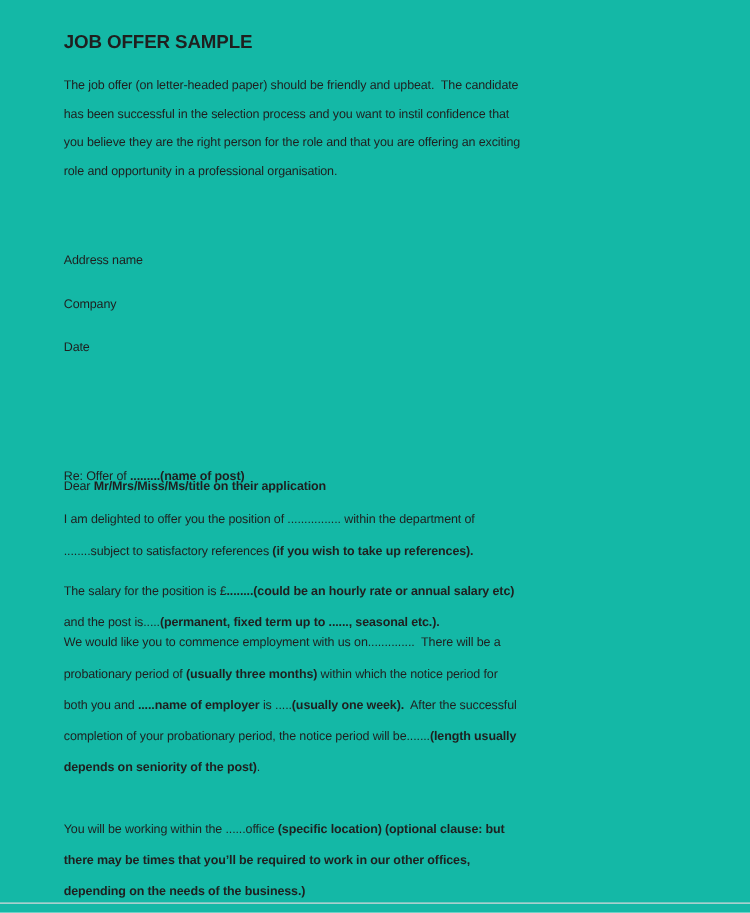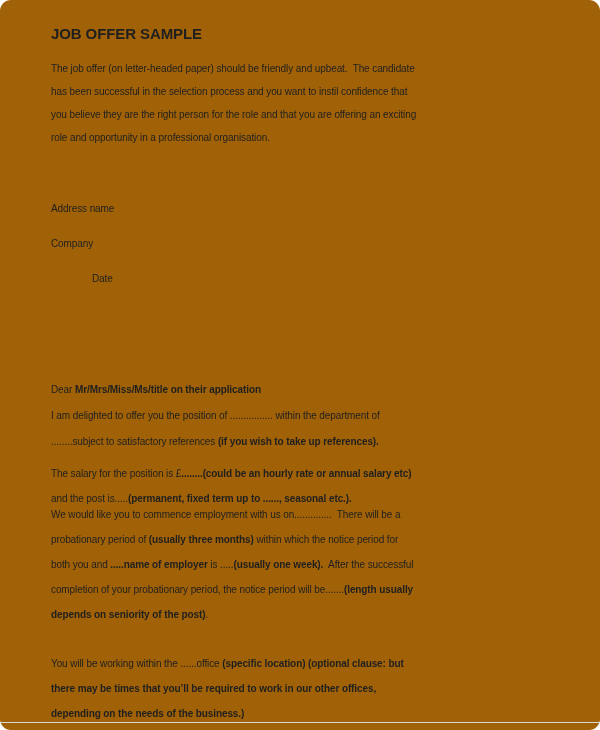--- a/index.html
+++ b/index.html
@@ -11,22 +11,21 @@
     width: 600px;
     height: 730px;
     position: relative;
     overflow: hidden;
     font-family: "Liberation Sans", "DejaVu Sans", sans-serif;
     color: #1f1f1f;
   }
   .page {
     position: absolute;
     inset: 0;
-    background: #a16207;
-    border-radius: 11px;
+    background: #14b8a6;
   }
   .block {
     position: absolute;
     left: 51px;
     font-size: 10px;
     white-space: pre;
     letter-spacing: -0.1px;
   }
   .line {
     height: 23px;
@@ -35,21 +34,21 @@
   }
   .seg { white-space: pre; }
   .seg.bold { font-weight: bold; }
 
   
   #b-heading   { top: 22px; font-size: 15px; }
   #b-heading .line { height: 24px; line-height: 24px; }
   #b-intro     { top: 57px; }
   #b-company   { top: 197px; }
   #b-address   { top: 232px; }
-  #b-date      { top: 267px; margin-left: 41px; }
+  #b-date      { top: 267px; }
   #b-dear      { top: 338px; margin-top: 40px; }
   #b-re        { top: 370px; }
   #b-position  { top: 403px; }
   #b-position .line { height: 26px; line-height: 26px; }
   #b-salary    { top: 461px; }
   #b-salary .line { height: 25px; line-height: 25px; }
   #b-commence  { top: 502px; }
   #b-commence .line { height: 25px; line-height: 25px; }
   #b-location  { top: 651px; }
   #b-location .line { height: 25px; line-height: 25px; }
@@ -73,20 +72,21 @@
   <div id="b-intro" class="block"><div class="line"><span class="seg">The job offer (on letter-headed paper) should be friendly and upbeat.  The candidate</span></div><div class="line"><span class="seg">has been successful in the selection process and you want to instil confidence that</span></div><div class="line"><span class="seg">you believe they are the right person for the role and that you are offering an exciting</span></div><div class="line"><span class="seg">role and opportunity in a professional organisation.</span></div></div>
 
   <div id="b-company" class="block"><div class="line"><span class="seg">Address name</span></div></div>
 
   <div id="b-address" class="block"><div class="line"><span class="seg">Company</span></div></div>
 
   <div id="b-date" class="block"><div class="line"><span class="seg">Date</span></div></div>
 
   <div id="b-dear" class="block"><div class="line"><span class="seg">Dear </span><span class="seg bold">Mr/Mrs/Miss/Ms/title on their application</span></div></div>
 
+  <div id="b-re" class="block"><div class="line"><span class="seg">Re: Offer of </span><span class="seg bold">.........(name of post)</span></div></div>
 
   <div id="b-salary" class="block"><div class="line"><span class="seg">The salary for the position is £</span><span class="seg bold">........(could be an hourly rate or annual salary etc)</span></div><div class="line"><span class="seg">and the post is.....</span><span class="seg bold">(permanent, fixed term up to ......, seasonal etc.).</span></div></div>
 
   <div id="b-position" class="block"><div class="line"><span class="seg">I am delighted to offer you the position of ................ within the department of</span></div><div class="line"><span class="seg">........subject to satisfactory references </span><span class="seg bold">(if you wish to take up references).</span></div></div>
 
   <div id="b-commence" class="block"><div class="line"><span class="seg">We would like you to commence employment with us on..............  There will be a</span></div><div class="line"><span class="seg">probationary period of </span><span class="seg bold">(usually three months)</span><span class="seg"> within which the notice period for</span></div><div class="line"><span class="seg">both you and </span><span class="seg bold">.....name of employer</span><span class="seg"> is .....</span><span class="seg bold">(usually one week).</span><span class="seg">  After the successful</span></div><div class="line"><span class="seg">completion of your probationary period, the notice period will be.......</span><span class="seg bold">(length usually</span></div><div class="line"><span class="seg bold">depends on seniority of the post)</span><span class="seg">.</span></div></div>
 
   <div id="b-location" class="block"><div class="line"><span class="seg">You will be working within the ......office </span><span class="seg bold">(specific location) (optional clause: but</span></div><div class="line"><span class="seg bold">there may be times that you’ll be required to work in our other offices,</span></div><div class="line"><span class="seg bold">depending on the needs of the business.)</span></div></div>
 
   <div class="bottom-rule"></div>

